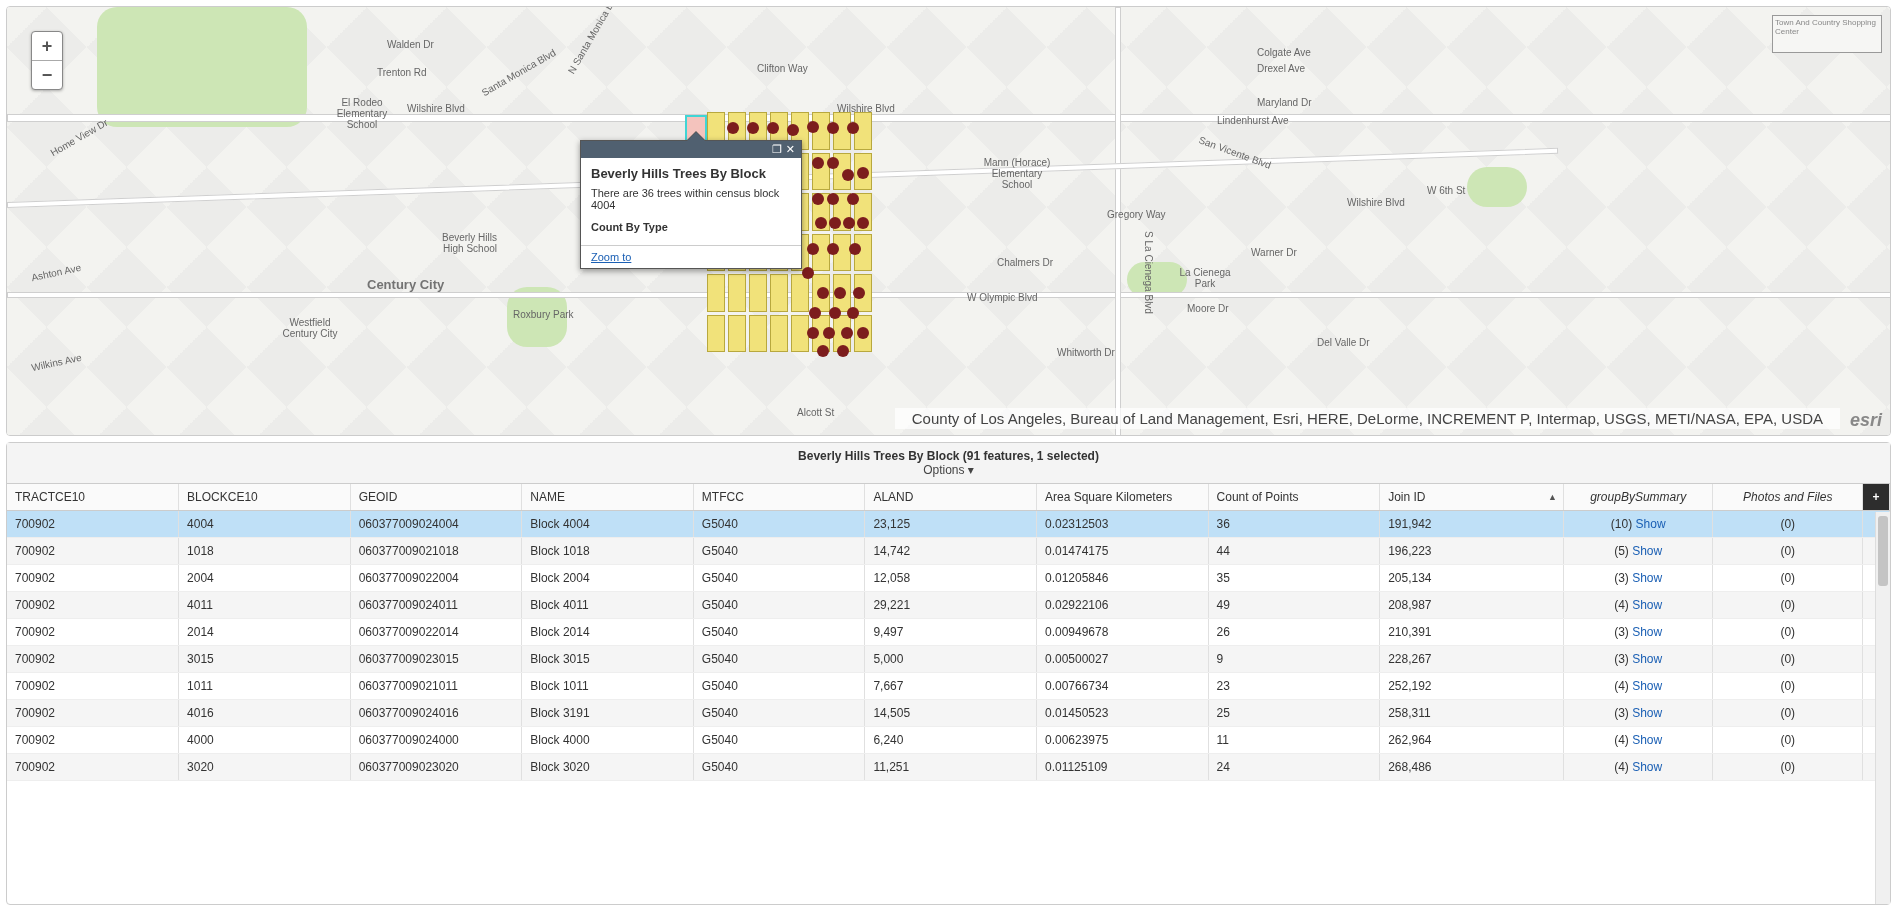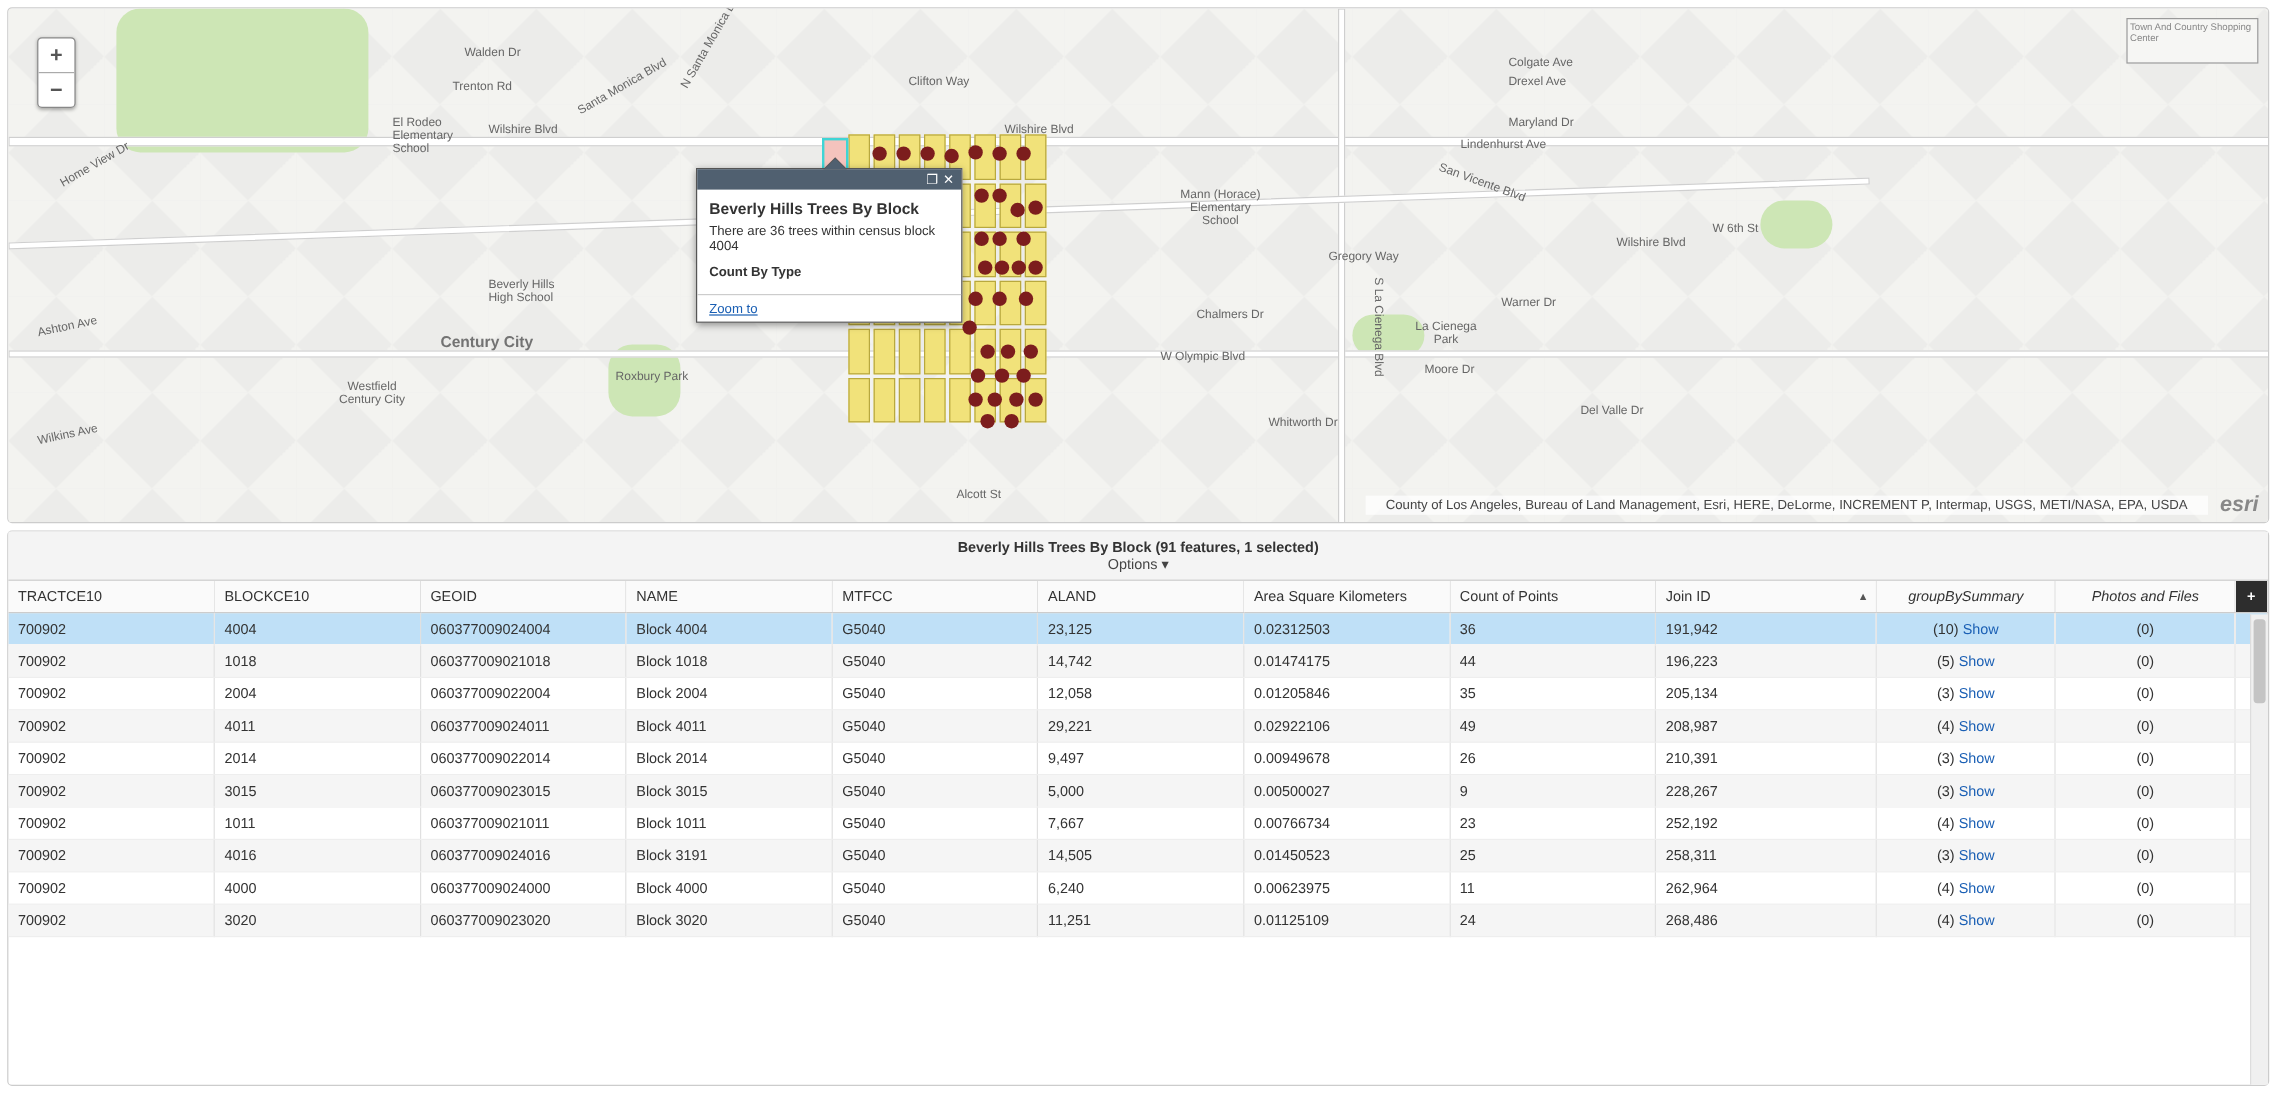--- a/index.html
+++ b/index.html
@@ -15,21 +15,21 @@
   .park{position:absolute;background:#cde6b5;border-radius:20px;}
   .road{position:absolute;background:#fff;border:1px solid #cfcfcf;}
   .road-label{position:absolute;font-size:10px;color:#666;white-space:nowrap;}
   .yellow-blocks{position:absolute;left:700px;top:105px;width:165px;height:240px;display:grid;grid-template-columns:repeat(8,1fr);grid-template-rows:repeat(6,1fr);gap:3px;}
   .yb{background:#f1e27a;border:1px solid #b8a83e;}
   .dot{position:absolute;width:12px;height:12px;border-radius:50%;background:#7c1d1d;}
   .sel-block{position:absolute;left:678px;top:108px;width:18px;height:24px;background:#f4c3bd;border:2px solid #3fd5d5;}
   .zoom-ctrl{position:absolute;left:24px;top:24px;width:30px;background:#fff;border:1px solid #888;border-radius:4px;box-shadow:0 1px 3px rgba(0,0,0,.3);overflow:hidden;}
   .zoom-btn{height:28px;display:flex;align-items:center;justify-content:center;font-size:18px;font-weight:bold;color:#555;cursor:pointer;}
   .zoom-btn + .zoom-btn{border-top:1px solid #aaa;}
-  .attribution{position:absolute;right:50px;bottom:6px;font-size:11px;color:#444;background:rgba(255,255,255,.7);padding:2px 17px;}
+  .attribution{position:absolute;right:50px;bottom:6px;font-size:15px;color:#444;background:rgba(255,255,255,.7);padding:2px 17px;}
   .esri-logo{position:absolute;right:8px;bottom:4px;font-size:18px;font-weight:bold;font-style:italic;color:#888;}
   .overview{position:absolute;right:8px;top:8px;width:110px;height:38px;border:1px solid #999;background:#f6f6f4;font-size:8px;color:#888;padding:2px;box-sizing:border-box;line-height:9px;}
   
   .popup{position:absolute;left:573px;top:133px;width:220px;border:1px solid #555;background:#fff;box-shadow:0 2px 6px rgba(0,0,0,.4);}
   .popup::before{content:"";position:absolute;top:-20px;left:105px;border:10px solid transparent;border-bottom-color:#555;}
   .popup::after{content:"";position:absolute;top:-18px;left:106px;border:9px solid transparent;border-bottom-color:#506070;}
   .popup-hdr{background:#506070;color:#fff;padding:2px 6px;display:flex;justify-content:flex-end;gap:4px;}
   .popup-hdr span{cursor:pointer;font-size:11px;}
   .popup-body{padding:8px 10px;}
   .popup-title{font-weight:bold;font-size:13px;margin-bottom:6px;}
@@ -100,24 +100,24 @@
     <span class="road-label" style="left:24px;top:260px;transform:rotate(-12deg)">Ashton Ave</span>
     <span class="road-label" style="left:24px;top:350px;transform:rotate(-12deg)">Wilkins Ave</span>
     <span class="road-label" style="left:370px;top:60px">Trenton Rd</span>
     <span class="road-label" style="left:380px;top:32px">Walden Dr</span>
     <span class="road-label" style="left:1190px;top:140px;transform:rotate(20deg)">San Vicente Blvd</span>
     <span class="road-label" style="left:1100px;top:260px;transform:rotate(90deg)">S La Cienega Blvd</span>
     <span class="road-label" style="left:40px;top:125px;transform:rotate(-30deg)">Home View Dr</span>
 
     <span class="road-label" style="left:360px;top:270px;font-weight:bold;color:#737373;font-size:13px">Century City</span>
     <span class="road-label" style="left:268px;top:310px;text-align:center;width:70px;white-space:normal">Westfield Century City</span>
-    <span class="road-label" style="left:400px;top:225px;text-align:left;width:70px;white-space:normal">Beverly Hills High School</span>
+    <span class="road-label" style="left:420px;top:225px;text-align:right;width:70px;white-space:normal">Beverly Hills High School</span>
     <span class="road-label" style="left:506px;top:302px">Roxbury Park</span>
     <span class="road-label" style="left:970px;top:150px;text-align:center;width:80px;white-space:normal">Mann (Horace) Elementary School</span>
-    <span class="road-label" style="left:320px;top:90px;width:70px;white-space:normal">El Rodeo Elementary School</span>
+    <span class="road-label" style="left:320px;top:90px;text-align:center;width:70px;white-space:normal">El Rodeo Elementary School</span>
     <span class="road-label" style="left:1168px;top:260px;text-align:center;width:60px;white-space:normal">La Cienega Park</span>
 
     <div class="yellow-blocks">
       <div class="yb"></div>
         <div class="yb"></div>
         <div class="yb"></div>
         <div class="yb"></div>
         <div class="yb"></div>
         <div class="yb"></div>
         <div class="yb"></div>

